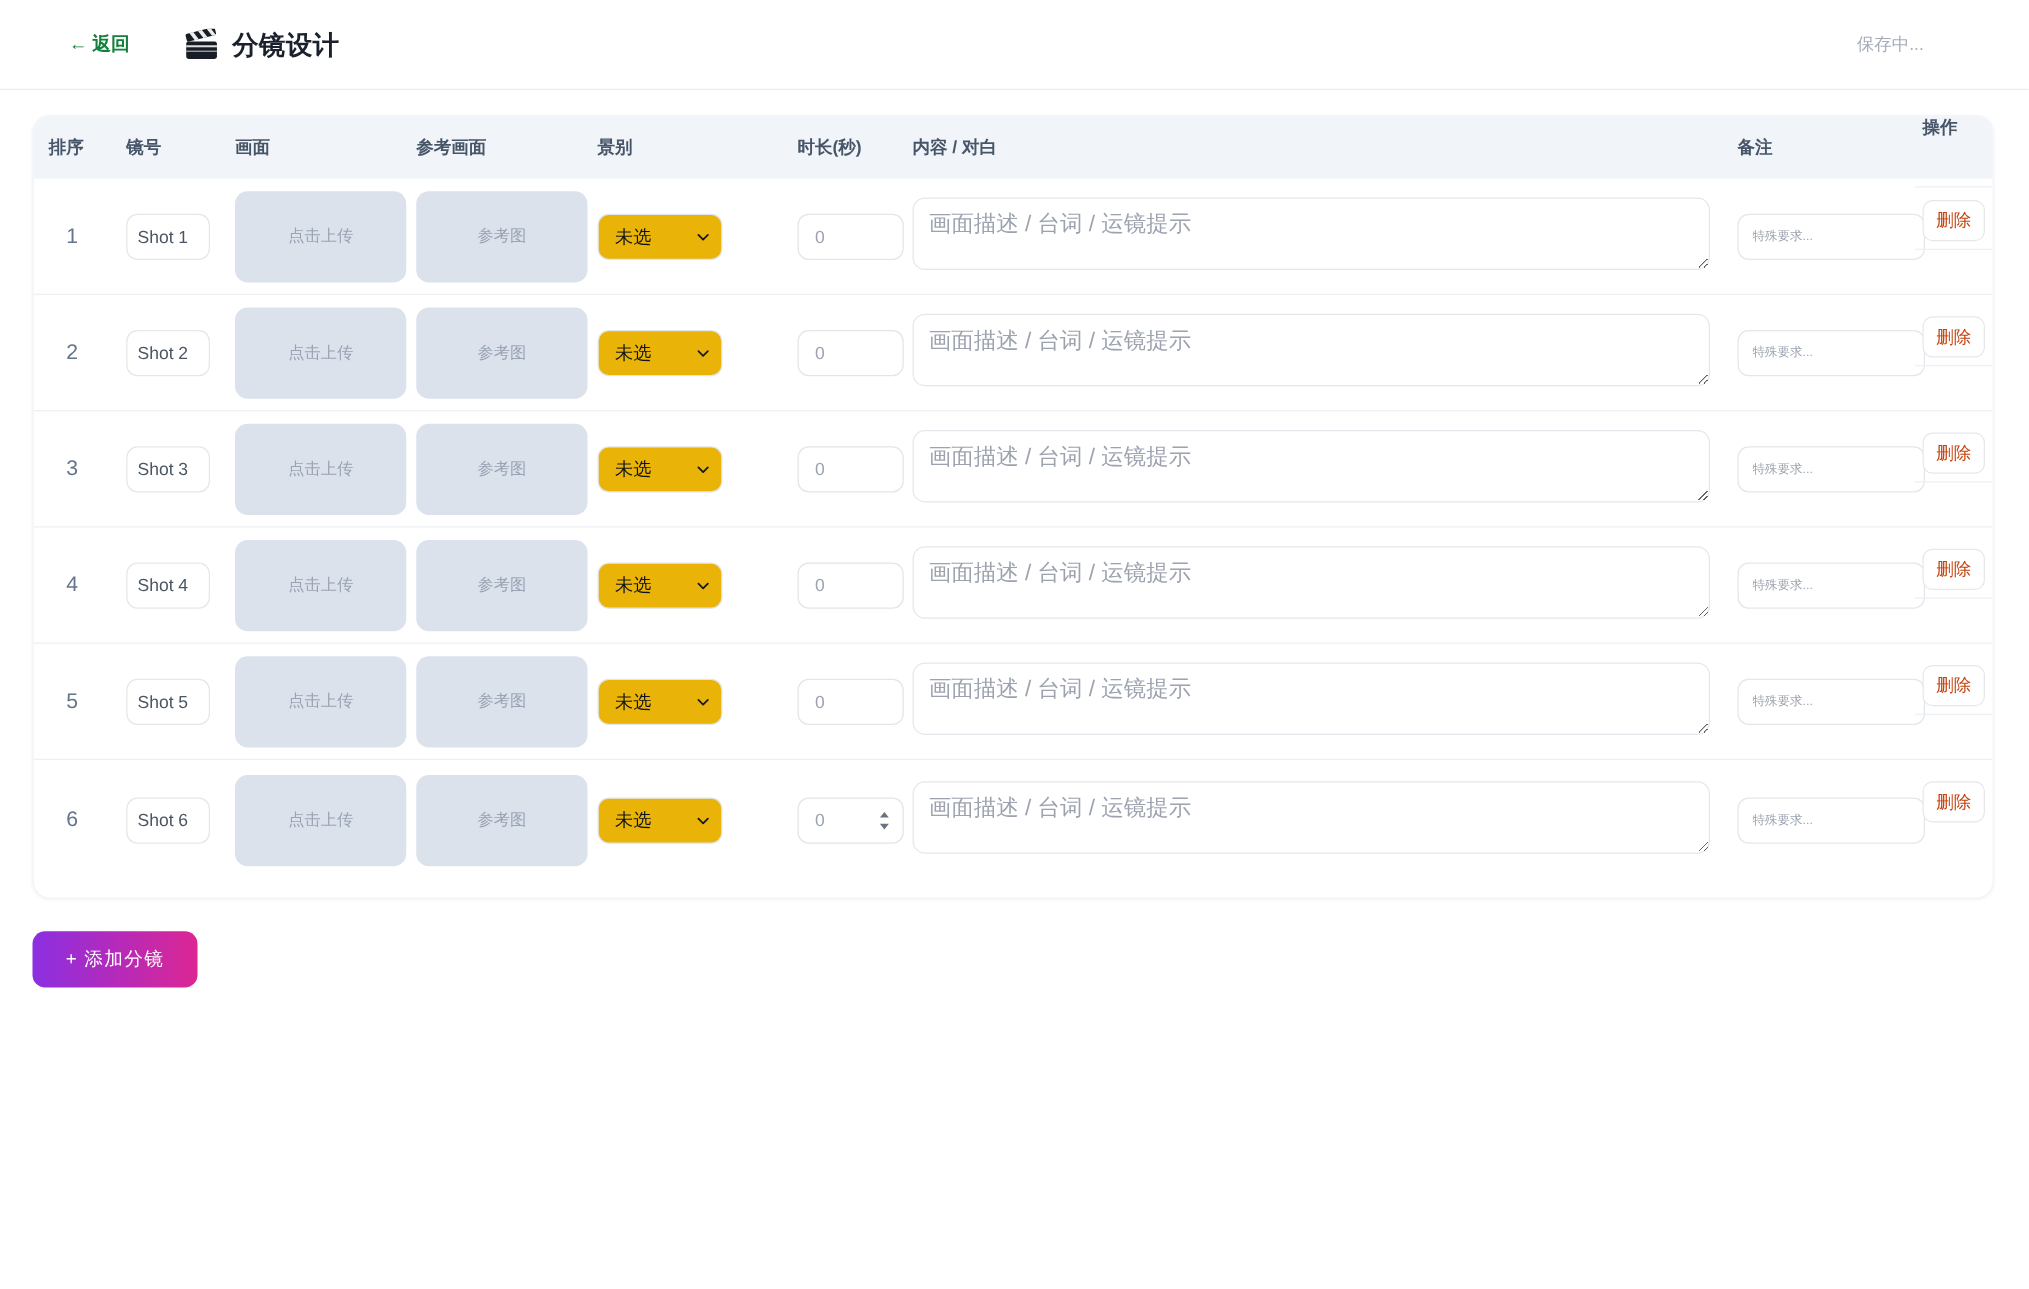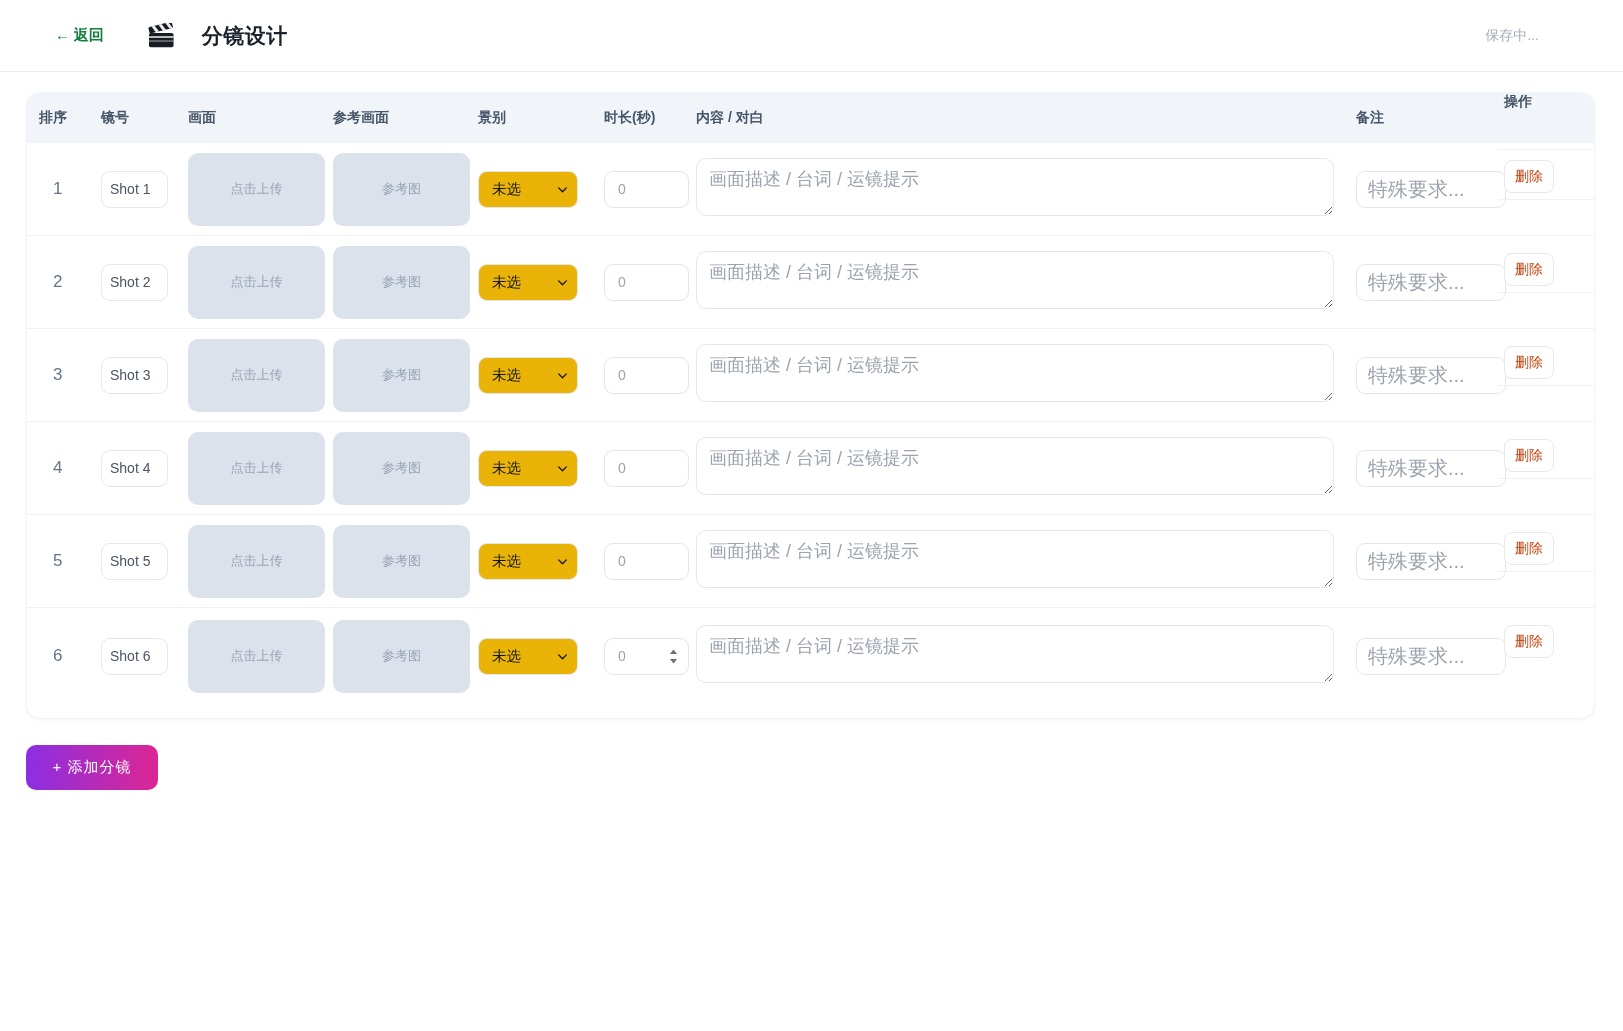--- a/index.html
+++ b/index.html
@@ -12,21 +12,21 @@
   
   .topbar {
     height:72px; display:flex; align-items:center;
     padding:0 84px 0 55px; background:#fff;
     border-bottom:1px solid #e9edf2;
   }
   .back-btn {
     font-size:15px; font-weight:600; color:#15803d; cursor:pointer;
     background:none; border:none; font-family:Liberation Serif, serif;
   }
-  .title-group { display:flex; align-items:center; gap:27px; margin-left:44px; }
+  .title-group { display:flex; align-items:center; gap:11px; margin-left:44px; }
   .page-title { font-size:21px; font-weight:700; color:#1a202c; letter-spacing:.5px; }
   .save-status { margin-left:auto; font-size:14px; color:#a5adba; }
 
   
   .card {
     margin:20px 28px 0 26px; width:1569px;
     background:#fff; border:1px solid #f1f4f8; border-radius:14px;
     box-shadow:0 1px 3px rgba(16,24,40,.05);
     padding-bottom:14px;
   }
@@ -41,21 +41,21 @@
     border-bottom:1px solid #edf0f4; padding-left:12px; position:relative;
   }
   .row:last-child { border-bottom:none; height:96px; }
 
   
   .c-order   { width:62px; }
   .c-shot    { width:87px; }
   .c-frame   { width:145px; }
   .c-ref     { width:145px; }
   .c-scene   { width:126px; }
-  .c-dur     { width:92px; }
+  .c-dur     { width:92px;margin-left:34px; }
   .c-content { width:660px; }
   .c-note    { width:148px; }
   .c-action  { flex:1; position:relative; align-self:stretch; }
 
   .order-num { font-size:17px; color:#64748b; padding-left:14px; display:inline-block; }
 
   .shot-input {
     width:67px; height:37px; border:1px solid #e5e7eb; border-radius:9px;
     font-family:inherit; font-size:14px; color:#4b5563; padding:0 8px;
     background:#fff; outline:none;
@@ -83,21 +83,21 @@
 
   .content-ta {
     width:638px; height:58px; border:1px solid #e3e7ec; border-radius:10px;
     font-family:inherit; font-size:18px; color:#374151; padding:8px 12px;
     resize:both; outline:none; background:#fff;
   }
   .content-ta::placeholder { color:#9ca3af; }
 
   .note-input {
     width:150px; height:37px; border:1px solid #e3e7ec; border-radius:9px;
-    font-family:inherit; font-size:20px; color:#374151; padding:0 11px;
+    font-family:inherit; font-size:10px; color:#374151; padding:0 11px;
     outline:none; background:#fff;
   }
   .note-input::placeholder { color:#9ca3af; }
 
   .del-btn {
     position:absolute; top:17px; left:0; min-width:50px; height:33px;
     border:1px solid #e5e7eb; border-radius:8px; background:#fff;
     font-family:inherit; font-size:14px; color:#c2410c; cursor:pointer;
     padding:0 10px;
   }

